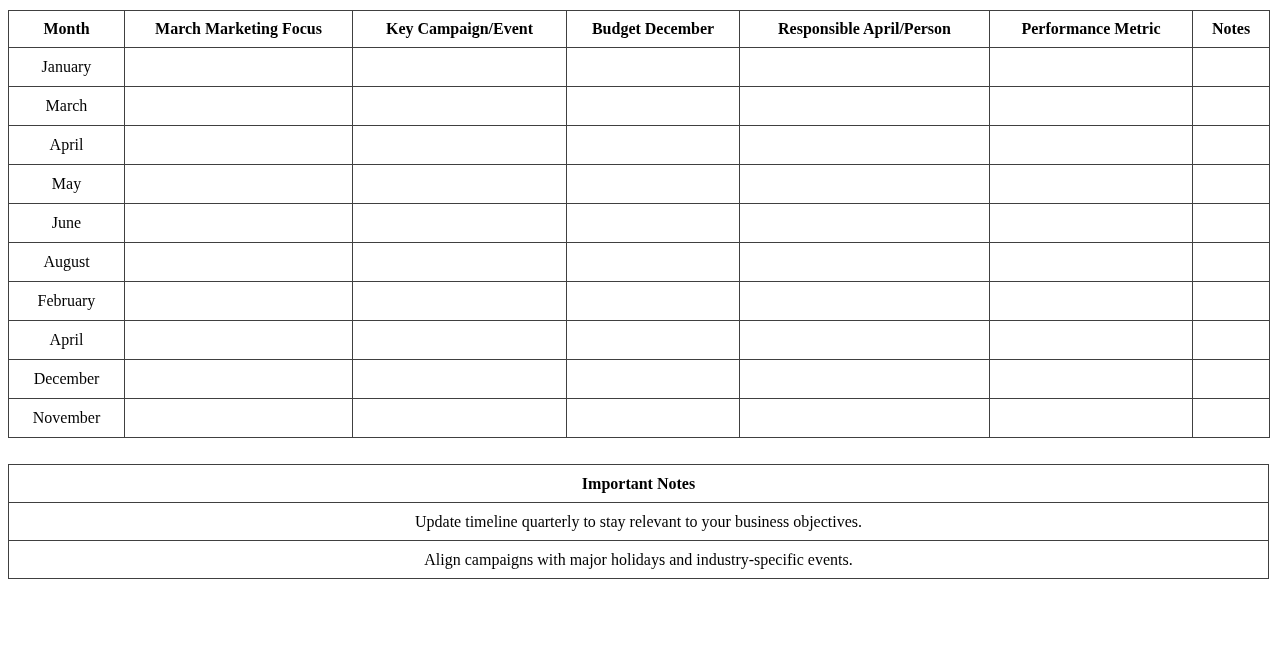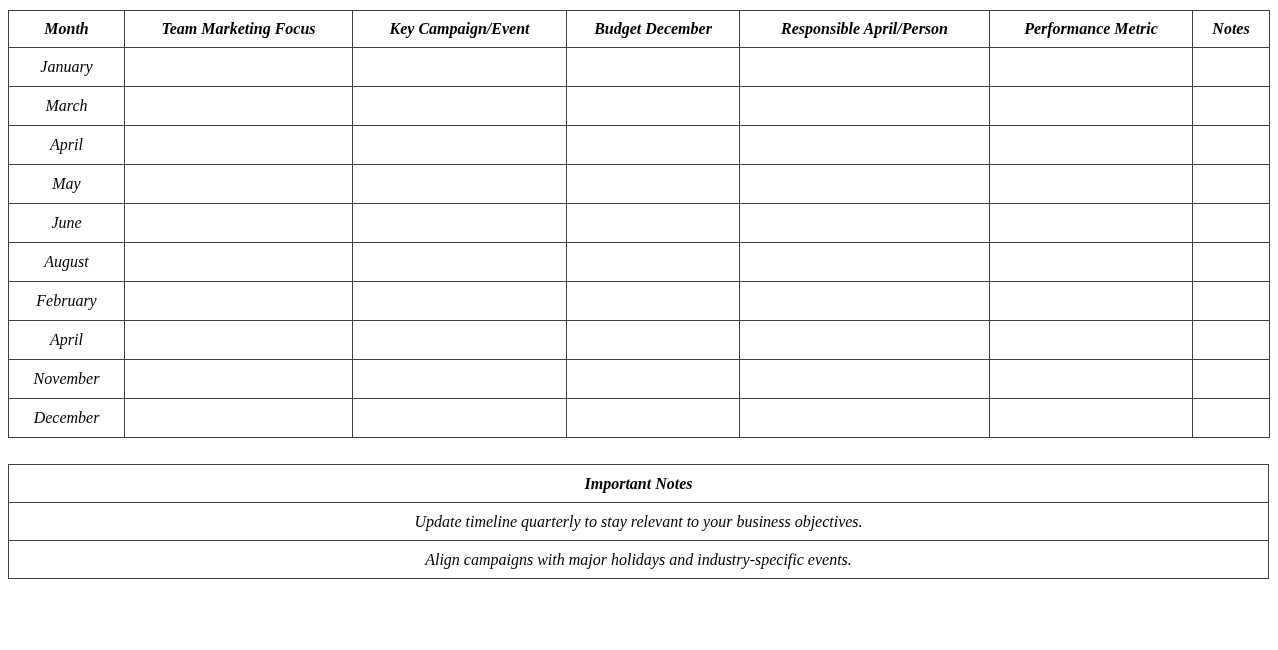--- a/index.html
+++ b/index.html
@@ -11,21 +11,20 @@
   }
   body {
     font-family: "Liberation Serif", "DejaVu Serif", serif;
     color: #000000;
   }
   .page { padding: 10px 8px 0 8px; }
   table {
     border-collapse: collapse;
     table-layout: fixed;
     width: 1261px;
-    font-style: italic;
   }
   th, td {
     border: 1.5px solid #404040;
     text-align: center;
     vertical-align: middle;
     font-size: 16px;
     padding: 0 4px;
     overflow: hidden;
     white-space: nowrap;
   }
@@ -46,21 +45,21 @@
         <col style="width:228px">
         <col style="width:214px">
       <col style="width:173px">
         <col style="width:250px">
         <col style="width:203px">
       <col style="width:77px">
     </colgroup>
     <thead>
       <tr>
         <th>Month</th>
-        <th>Team Marketing Focus</th>
+        <th>March Marketing Focus</th>
         <th>Key Campaign/Event</th>
         <th>Budget December</th>
         <th>Responsible April/Person</th>
         <th>Performance Metric</th>
         <th>Notes</th>
       </tr>
     </thead>
     <tbody>
       <tr>
         <td>January</td>
@@ -128,30 +127,30 @@
       <tr>
         <td>April</td>
         <td></td>
         <td></td>
         <td></td>
         <td></td>
         <td></td>
         <td></td>
       </tr>
       <tr>
-        <td>November</td>
+        <td>December</td>
         <td></td>
         <td></td>
         <td></td>
         <td></td>
         <td></td>
         <td></td>
       </tr>
       <tr>
-        <td>December</td>
+        <td>November</td>
         <td></td>
         <td></td>
         <td></td>
         <td></td>
         <td></td>
         <td></td>
       </tr>
     </tbody>
   </table>
 

